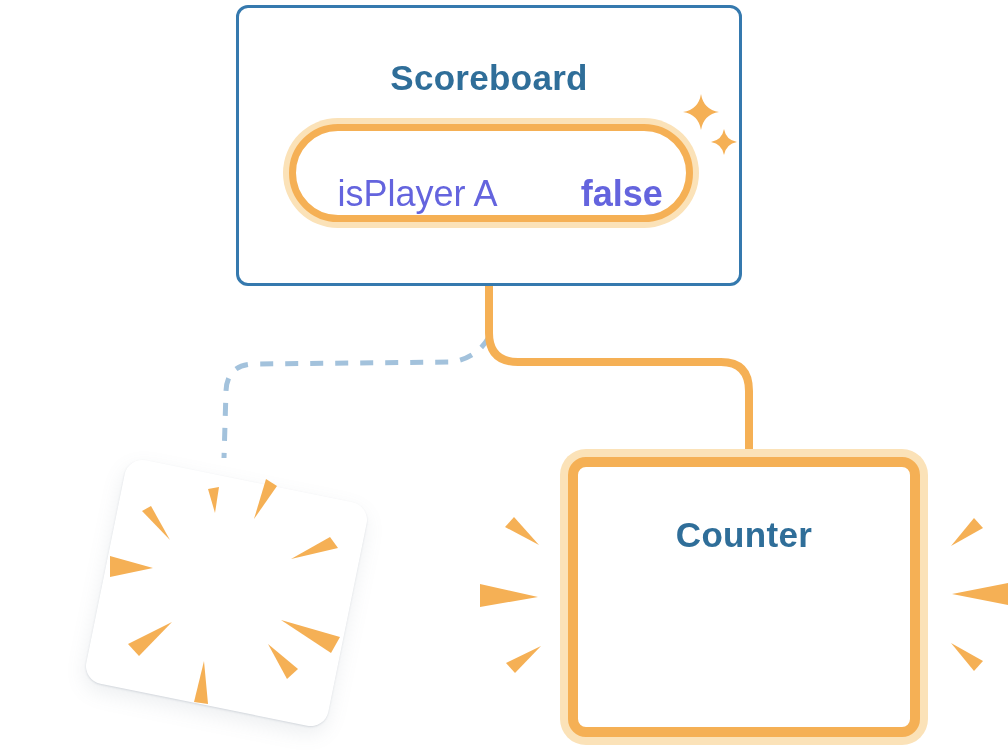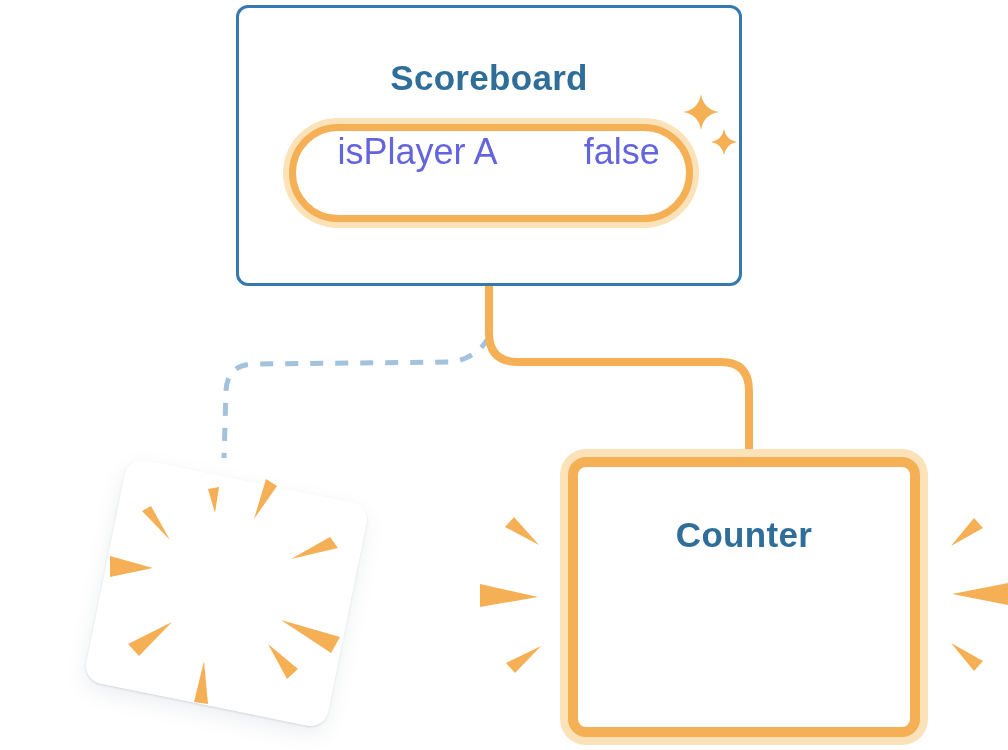--- a/index.html
+++ b/index.html
@@ -90,21 +90,21 @@
     font-weight: bold;
     letter-spacing: 0.3px;
     color: var(--title-blue);
   }
   .scoreboard-card .card-title { top: 50px; }
   .counter-card .card-title { top: 48px; }
   
   .state-pill {
     position: absolute;
     display: flex;
-    align-items: flex-start;
+    align-items: flex-end;
     background: #fff;
     border-radius: 999px;
     overflow: hidden;
   }
   .scoreboard-pill {
     left: 50px;
     top: 116px;
     width: 404px;
     height: 98px;
     border: 7px solid var(--orange);
@@ -118,21 +118,21 @@
     border: 3px solid var(--purple);
   }
   .pill-cell {
     display: flex;
     align-items: center;
     justify-content: center;
     font-size: 36px;
     color: var(--purple);
   }
   .scoreboard-pill .pill-label { width: 243px; }
-  .scoreboard-pill .pill-value { flex: 1; font-weight: normal; padding-left: 16px; }
+  .scoreboard-pill .pill-value { flex: 1; font-weight: bold; padding-left: 16px; }
   .counter-pill .pill-label { width: 173px; }
   .counter-pill .pill-value { flex: 1; }
   .pill-divider { width: 3px; }
   .scoreboard-pill .pill-divider { background: var(--orange); width: 2.5px; }
   .counter-pill .pill-divider { background: var(--purple); }
   .z1 { z-index: 1; }
   .z3 { z-index: 3; }
   .z5 { z-index: 5; }
 </style>
 </head>

